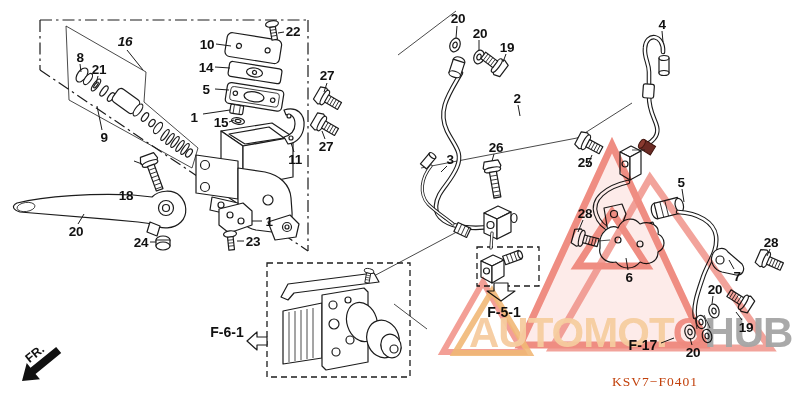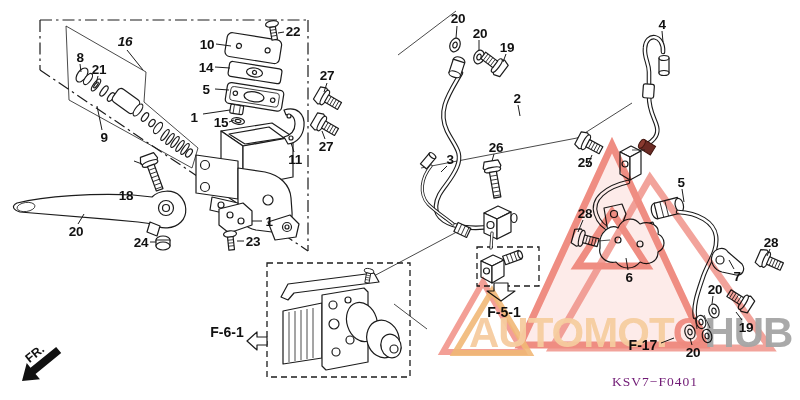--- a/index.html
+++ b/index.html
@@ -6,21 +6,21 @@
   #stage{position:relative;width:800px;height:400px;background:#ffffff;overflow:hidden;
          isolation:isolate;font-family:"Liberation Sans",sans-serif;}
   svg.art{position:absolute;left:0;top:0;z-index:1;}
   #label-layer{position:absolute;left:0;top:0;width:800px;height:400px;z-index:2;}
   .callout{position:absolute;transform:translate(-50%,-50%);font-weight:bold;
            font-size:13.5px;color:#111;letter-spacing:-0.3px;white-space:nowrap;}
   .ref-label{position:absolute;transform:translate(-50%,-50%);font-weight:bold;
              font-size:14px;color:#111;white-space:nowrap;}
   .code-label{position:absolute;transform:translate(-50%,-50%);
               font-family:"Liberation Serif",serif;font-size:13.5px;
-              letter-spacing:1px;color:#701a75;white-space:nowrap;}
+              letter-spacing:1px;color:#c2410c;white-space:nowrap;}
   svg.watermark{position:absolute;left:0;top:0;z-index:3;mix-blend-mode:multiply;pointer-events:none;}
   .part{fill:#fff;stroke:#1c1c1c;stroke-width:1.2;stroke-linejoin:round;}
   .thin{fill:none;stroke:#1c1c1c;stroke-width:0.8;}
   .ln{fill:none;stroke:#1c1c1c;stroke-width:1;}
   .dashdot{fill:none;stroke:#1c1c1c;stroke-width:1.2;stroke-dasharray:12 4 2.5 4;}
   .dashed{fill:none;stroke:#1c1c1c;stroke-width:1.3;stroke-dasharray:6 4;}
   .hose{fill:none;stroke:#1c1c1c;stroke-width:4.6;stroke-linecap:round;}
   .hose-core{fill:none;stroke:#fff;stroke-width:2.4;stroke-linecap:round;}
   .pipe{fill:none;stroke:#1c1c1c;stroke-width:3.2;stroke-linecap:round;}
   .pipe-core{fill:none;stroke:#fff;stroke-width:1.6;stroke-linecap:round;}

